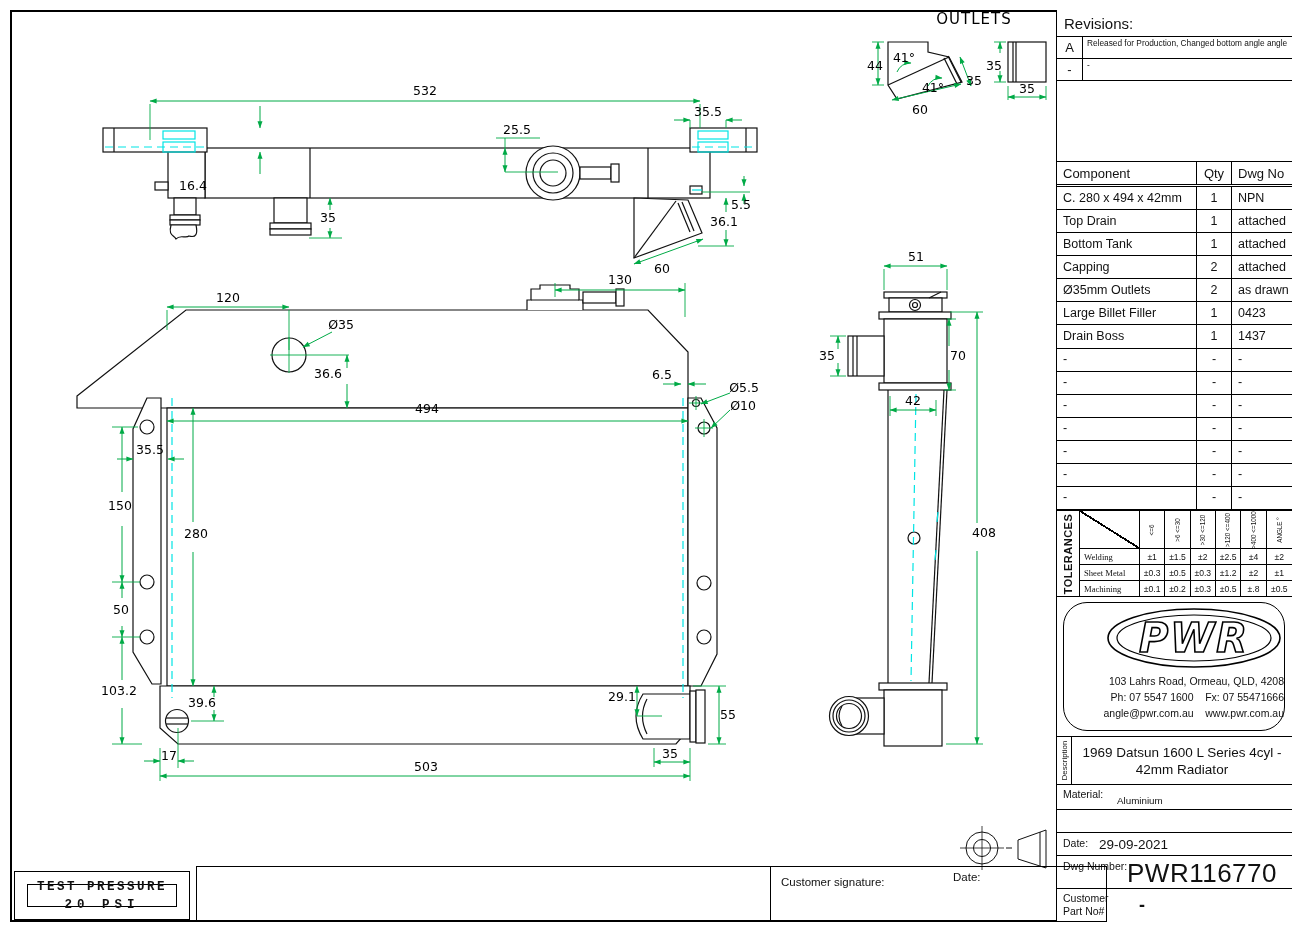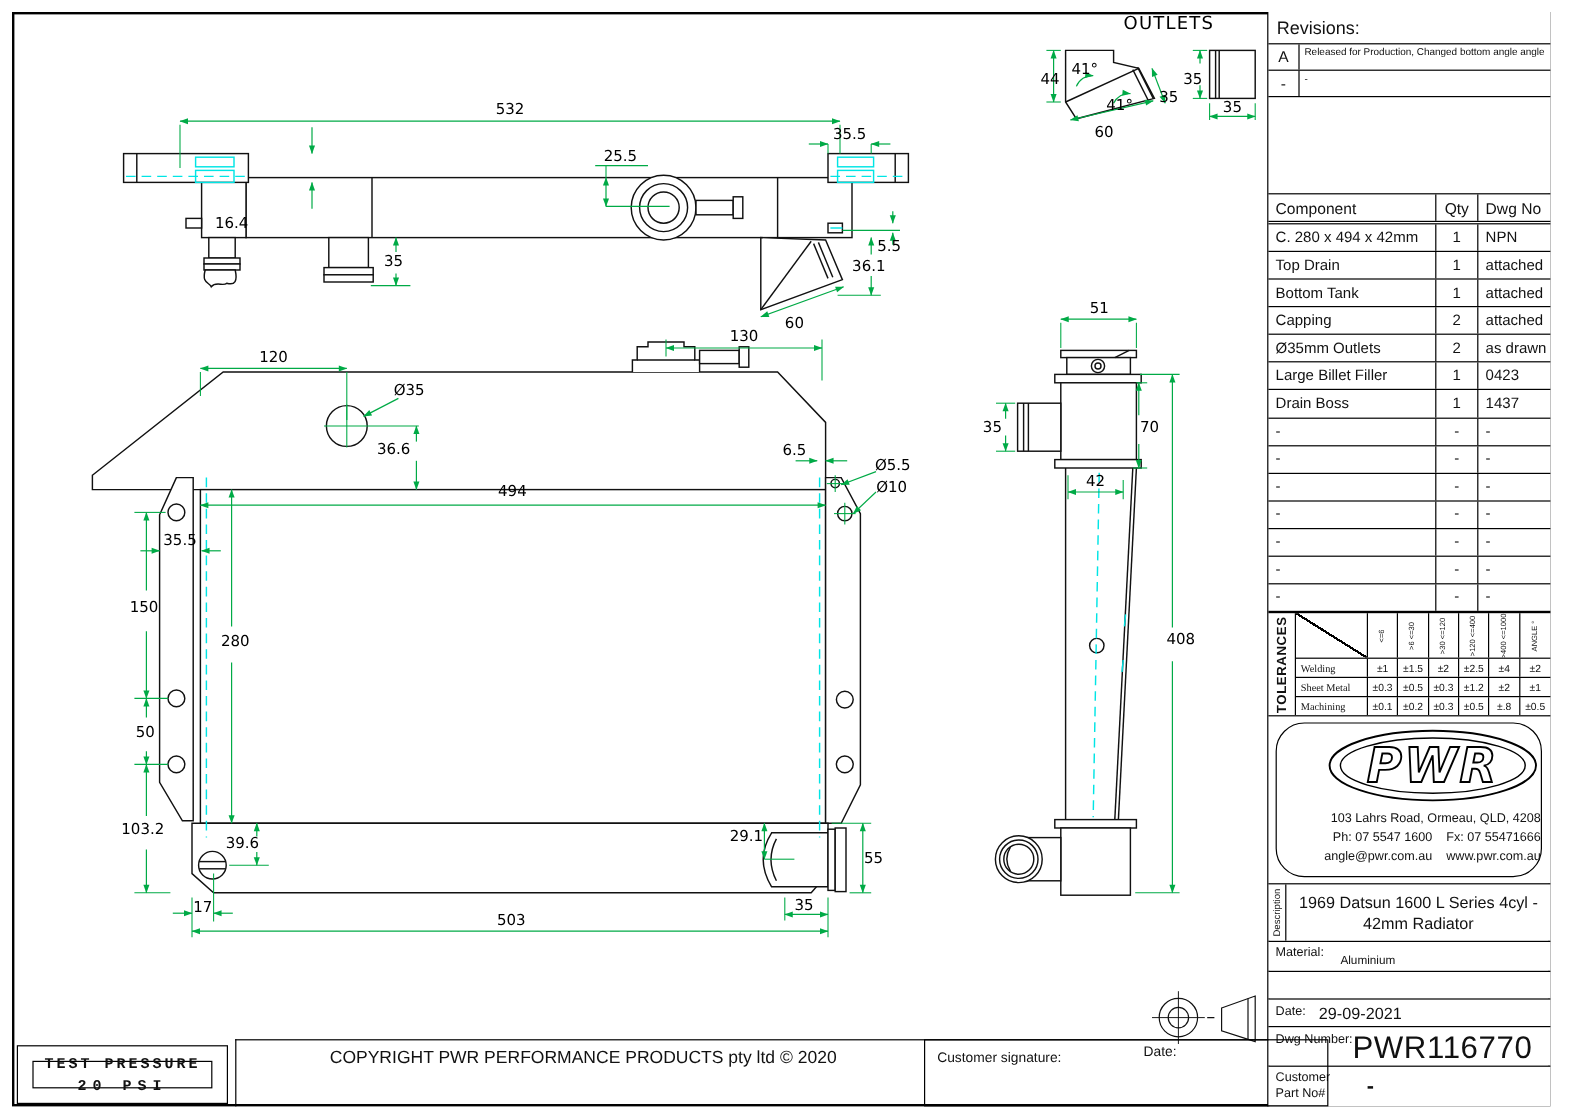--- a/index.html
+++ b/index.html
@@ -600,19 +600,18 @@
 <div class="abs" id="bottom-vline"></div>
 
 <div class="abs" id="test-box">
   <div class="inner">
     <div>TEST PRESSURE</div>
     <div style="letter-spacing:5px">20 PSI</div>
   </div>
 </div>
 
 <div class="abs" id="copyright">
-  <div>COPYRIGHT PWR PERFORMANCE PRODUCTS pty ltd © 2020</div>
 </div>
 
 <div class="abs" id="cust-sig">
   <span class="lbl" style="left:10px;top:9px;font-size:11.5px">Customer signature:</span>
   <span class="lbl" style="left:182px;top:4px;font-size:11.5px">Date:</span>
 </div>
 
 </body></html>

